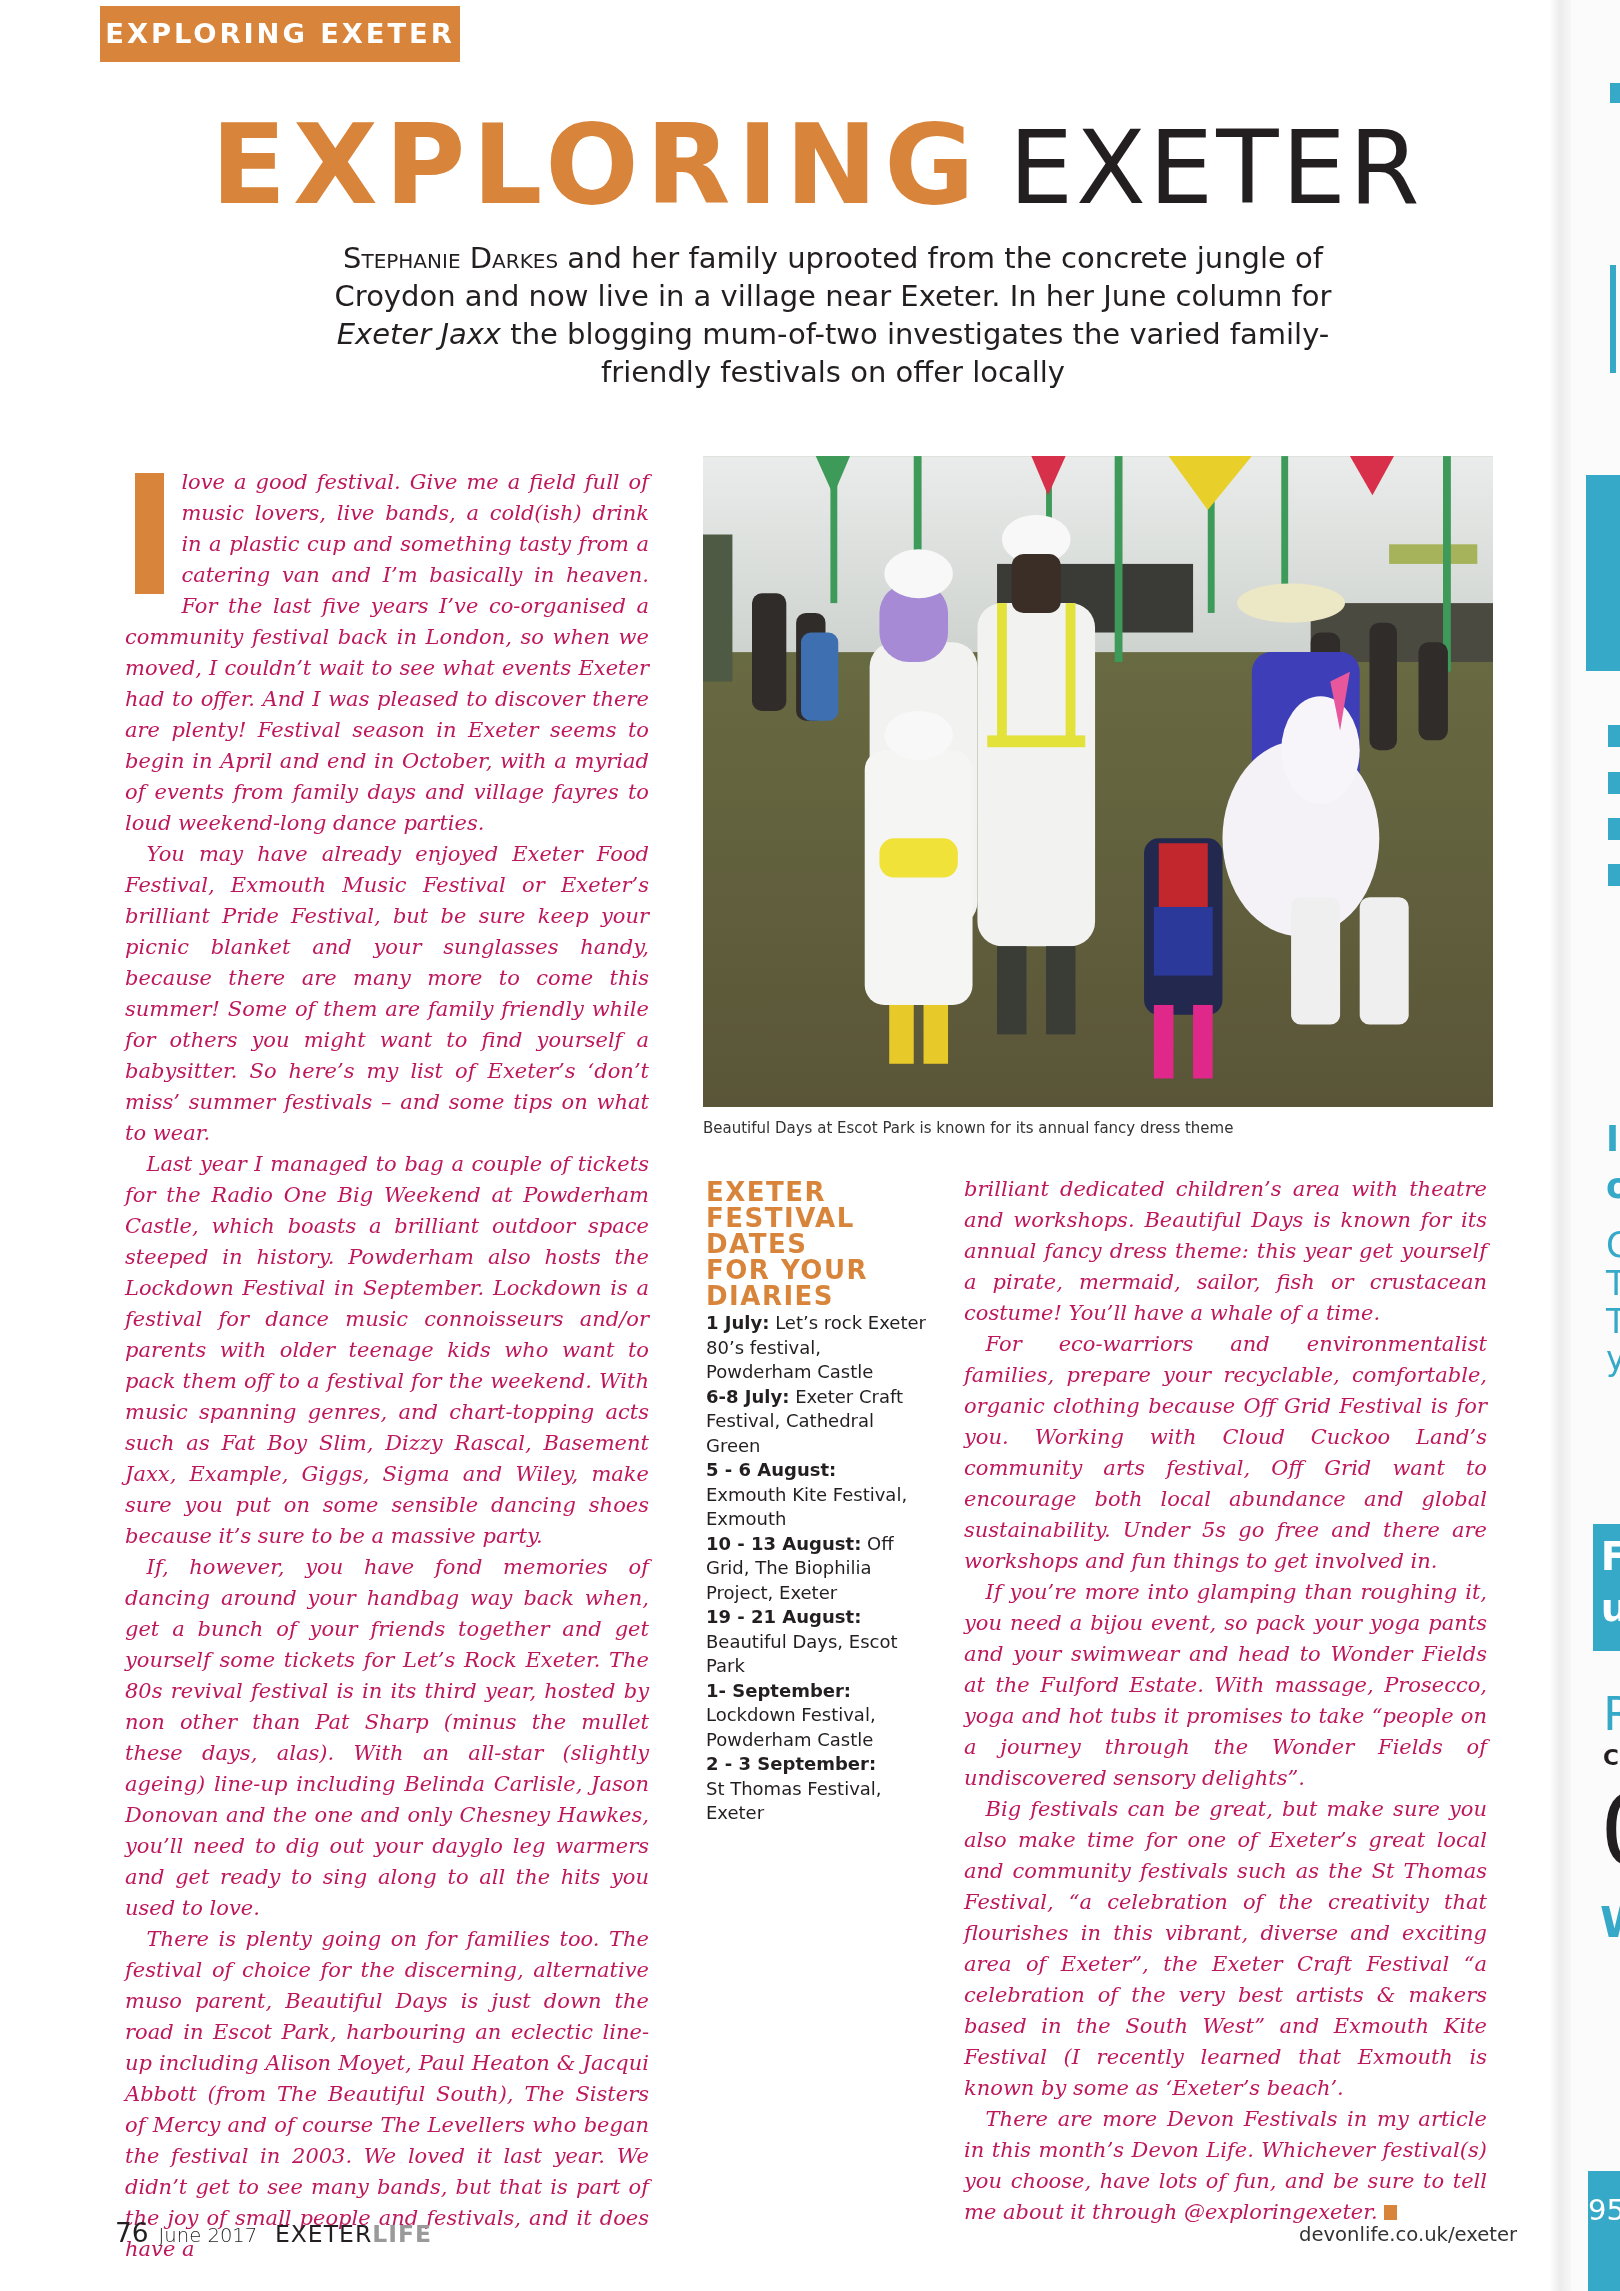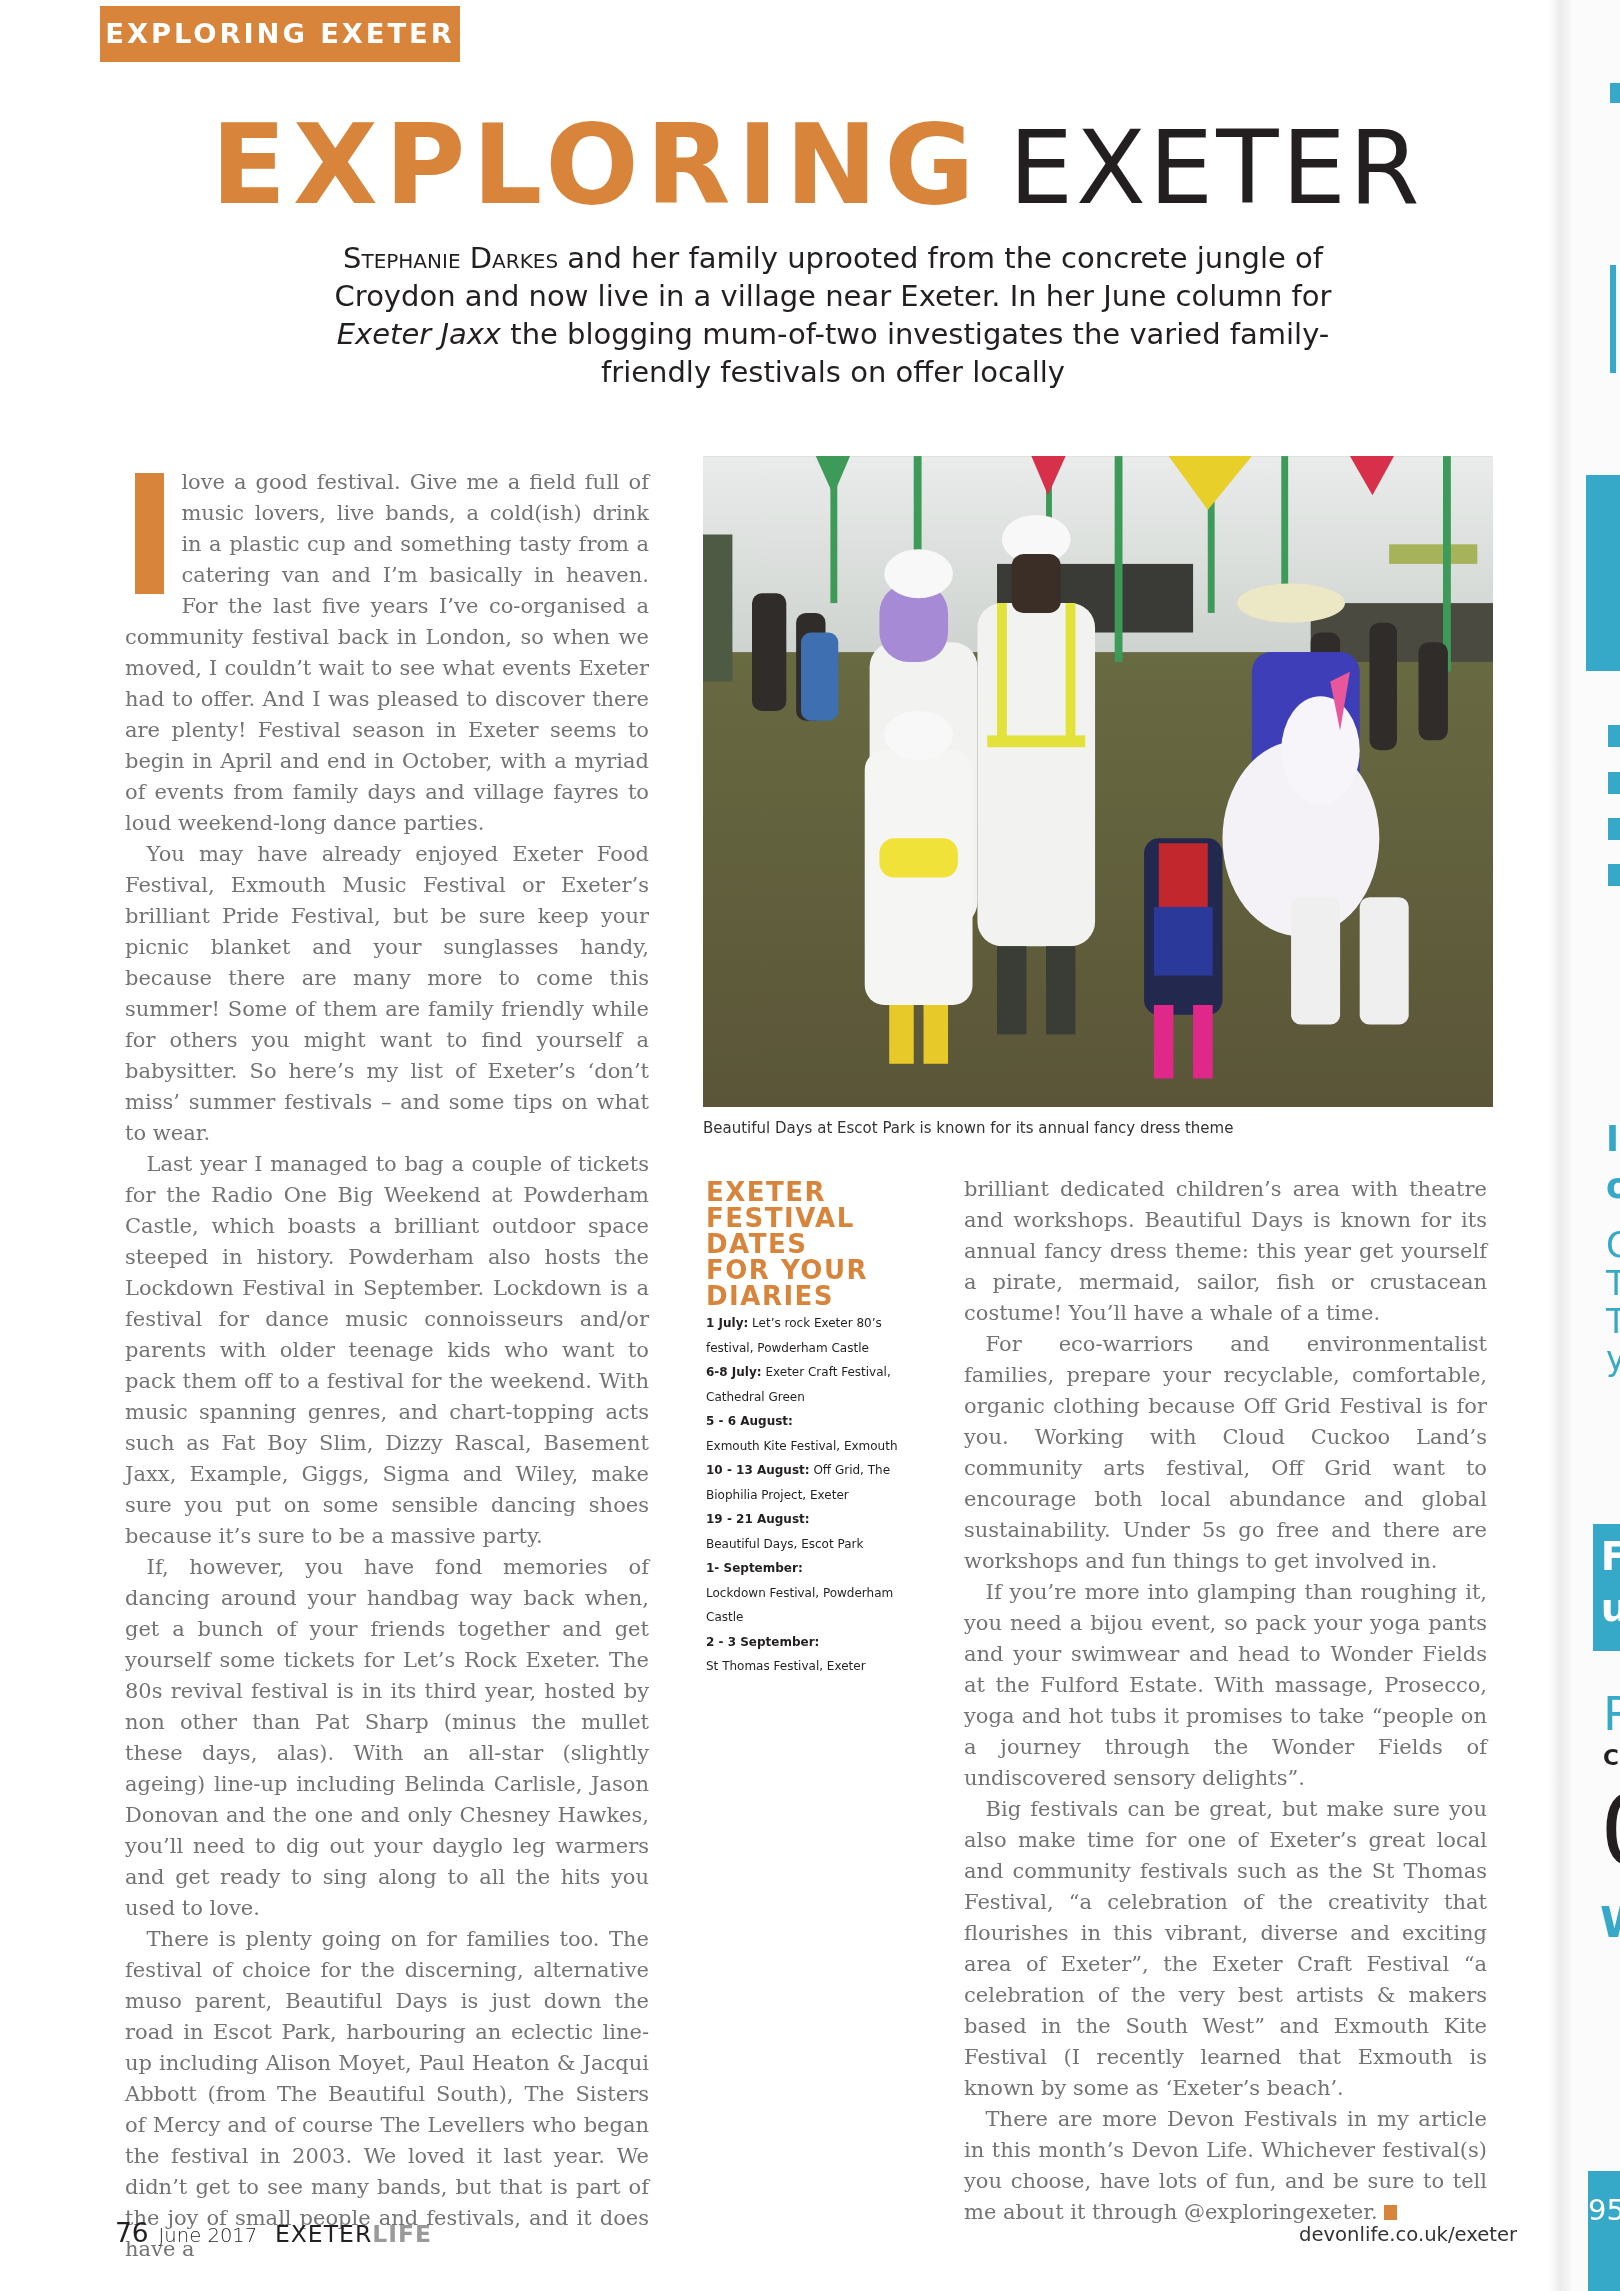--- a/index.html
+++ b/index.html
@@ -34,21 +34,21 @@
     left:294px; top:239px; width:1078px; text-align:center;
     font-family:"DejaVu Sans", sans-serif; font-size:29px; line-height:38px;
     color:#231f20;
   }
   #standfirst .sc { font-variant:small-caps; }
   #standfirst em { font-style:italic; }
 
   
   .col {
     font-family:"DejaVu Serif", serif; font-size:21px; line-height:31px;
-    text-align:justify; color:#737373;
+    text-align:justify; color:#be185d;font-style:italic;
   }
   .col p { margin:0; text-indent:21.6px; }
   .col p.first { text-indent:0; }
   #col1 { left:125px; top:467px; width:524px; }
   #col3 { left:964px; top:1174px; width:523px; }
 
   #dropcap {
     float:left; width:29px; height:121px; background:#d8843a;
     margin:5.9px 17.6px 0 9.8px;
   }
@@ -65,21 +65,21 @@
 
   
   #dates {
     left:706px; top:1179px; width:225px;
     font-family:"DejaVu Sans", sans-serif;
   }
   #dates h2 {
     margin:0 0 2px 0; color:#d8843a; font-size:26px; line-height:26px;
     font-weight:bold; letter-spacing:1.5px;
   }
-  #dates .entry { font-size:12px; line-height:24.5px; color:#231f20; }
+  #dates .entry { font-size:18px; line-height:24.5px; color:#231f20; }
   #dates .entry b { font-weight:bold; }
 
   .endmark { display:inline-block; width:13.7px; height:14.7px; background:#d8843a; vertical-align:-1px; margin-left:5.9px; }
 
   
   #footer-left { left:115px; top:2217px; font-family:"DejaVu Sans", sans-serif; color:#231f20; white-space:nowrap; }
   #footer-left .pg { font-size:26.5px; }
   #footer-left .dt { font-size:19.6px; margin-left:9.8px; font-weight:300; }
   #footer-left .mag1 { font-size:23.5px; margin-left:17.6px; letter-spacing:1px; }
   #footer-left .mag2 { font-size:23.5px; color:#9a9a9a; letter-spacing:1px;font-weight:bold; }

